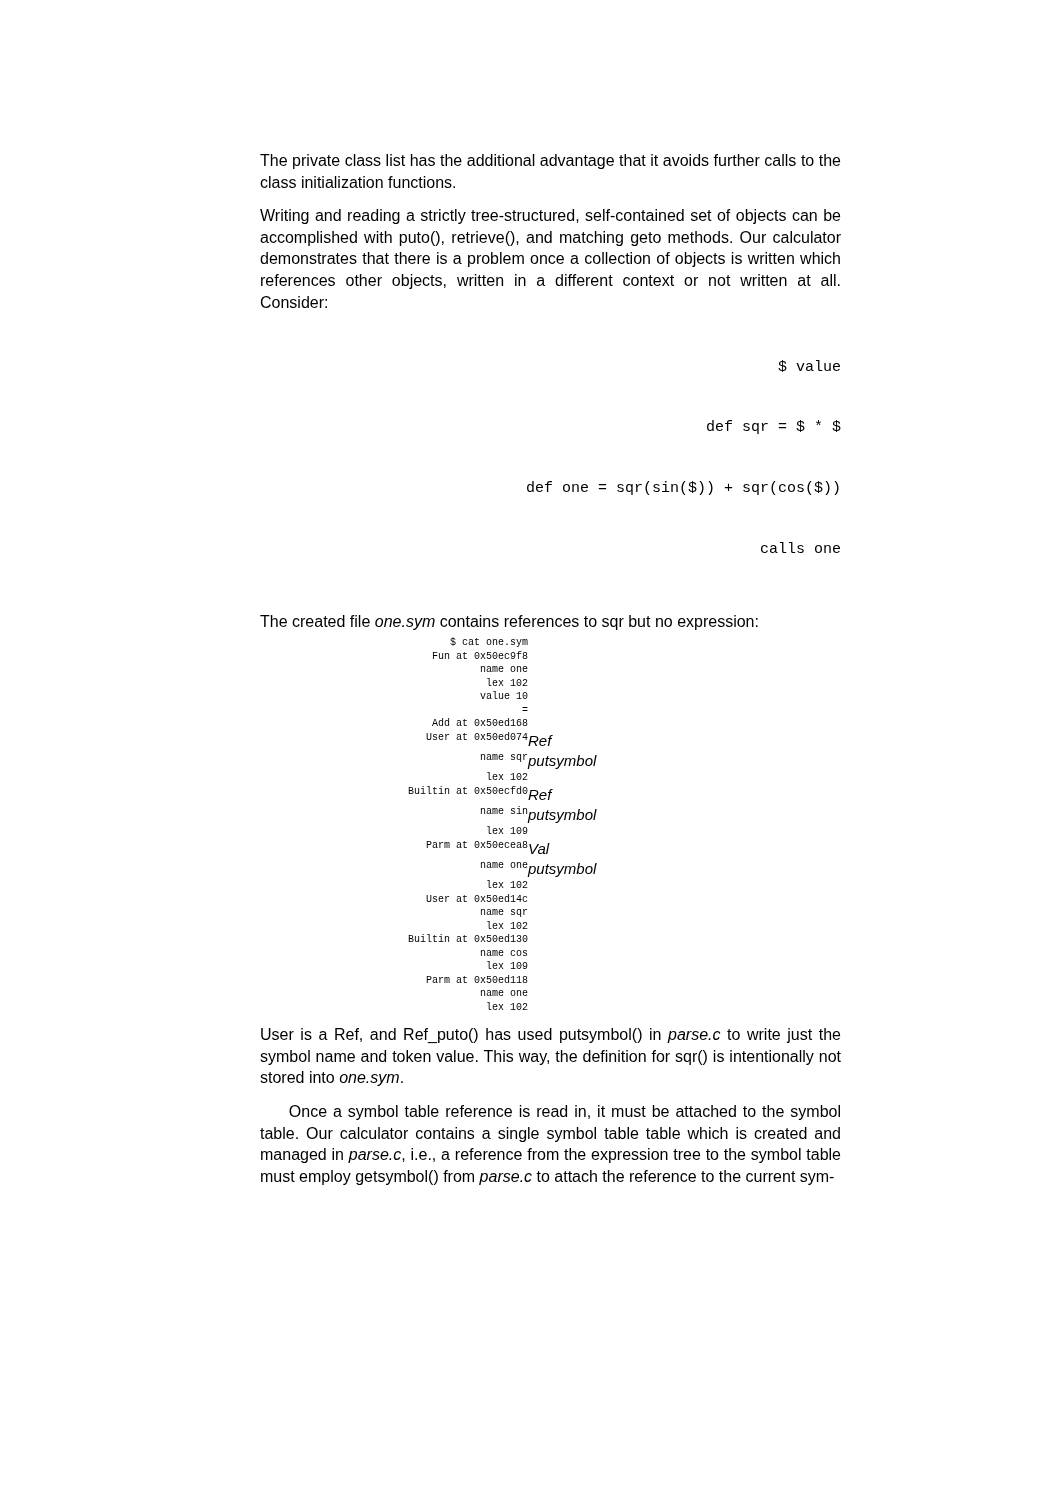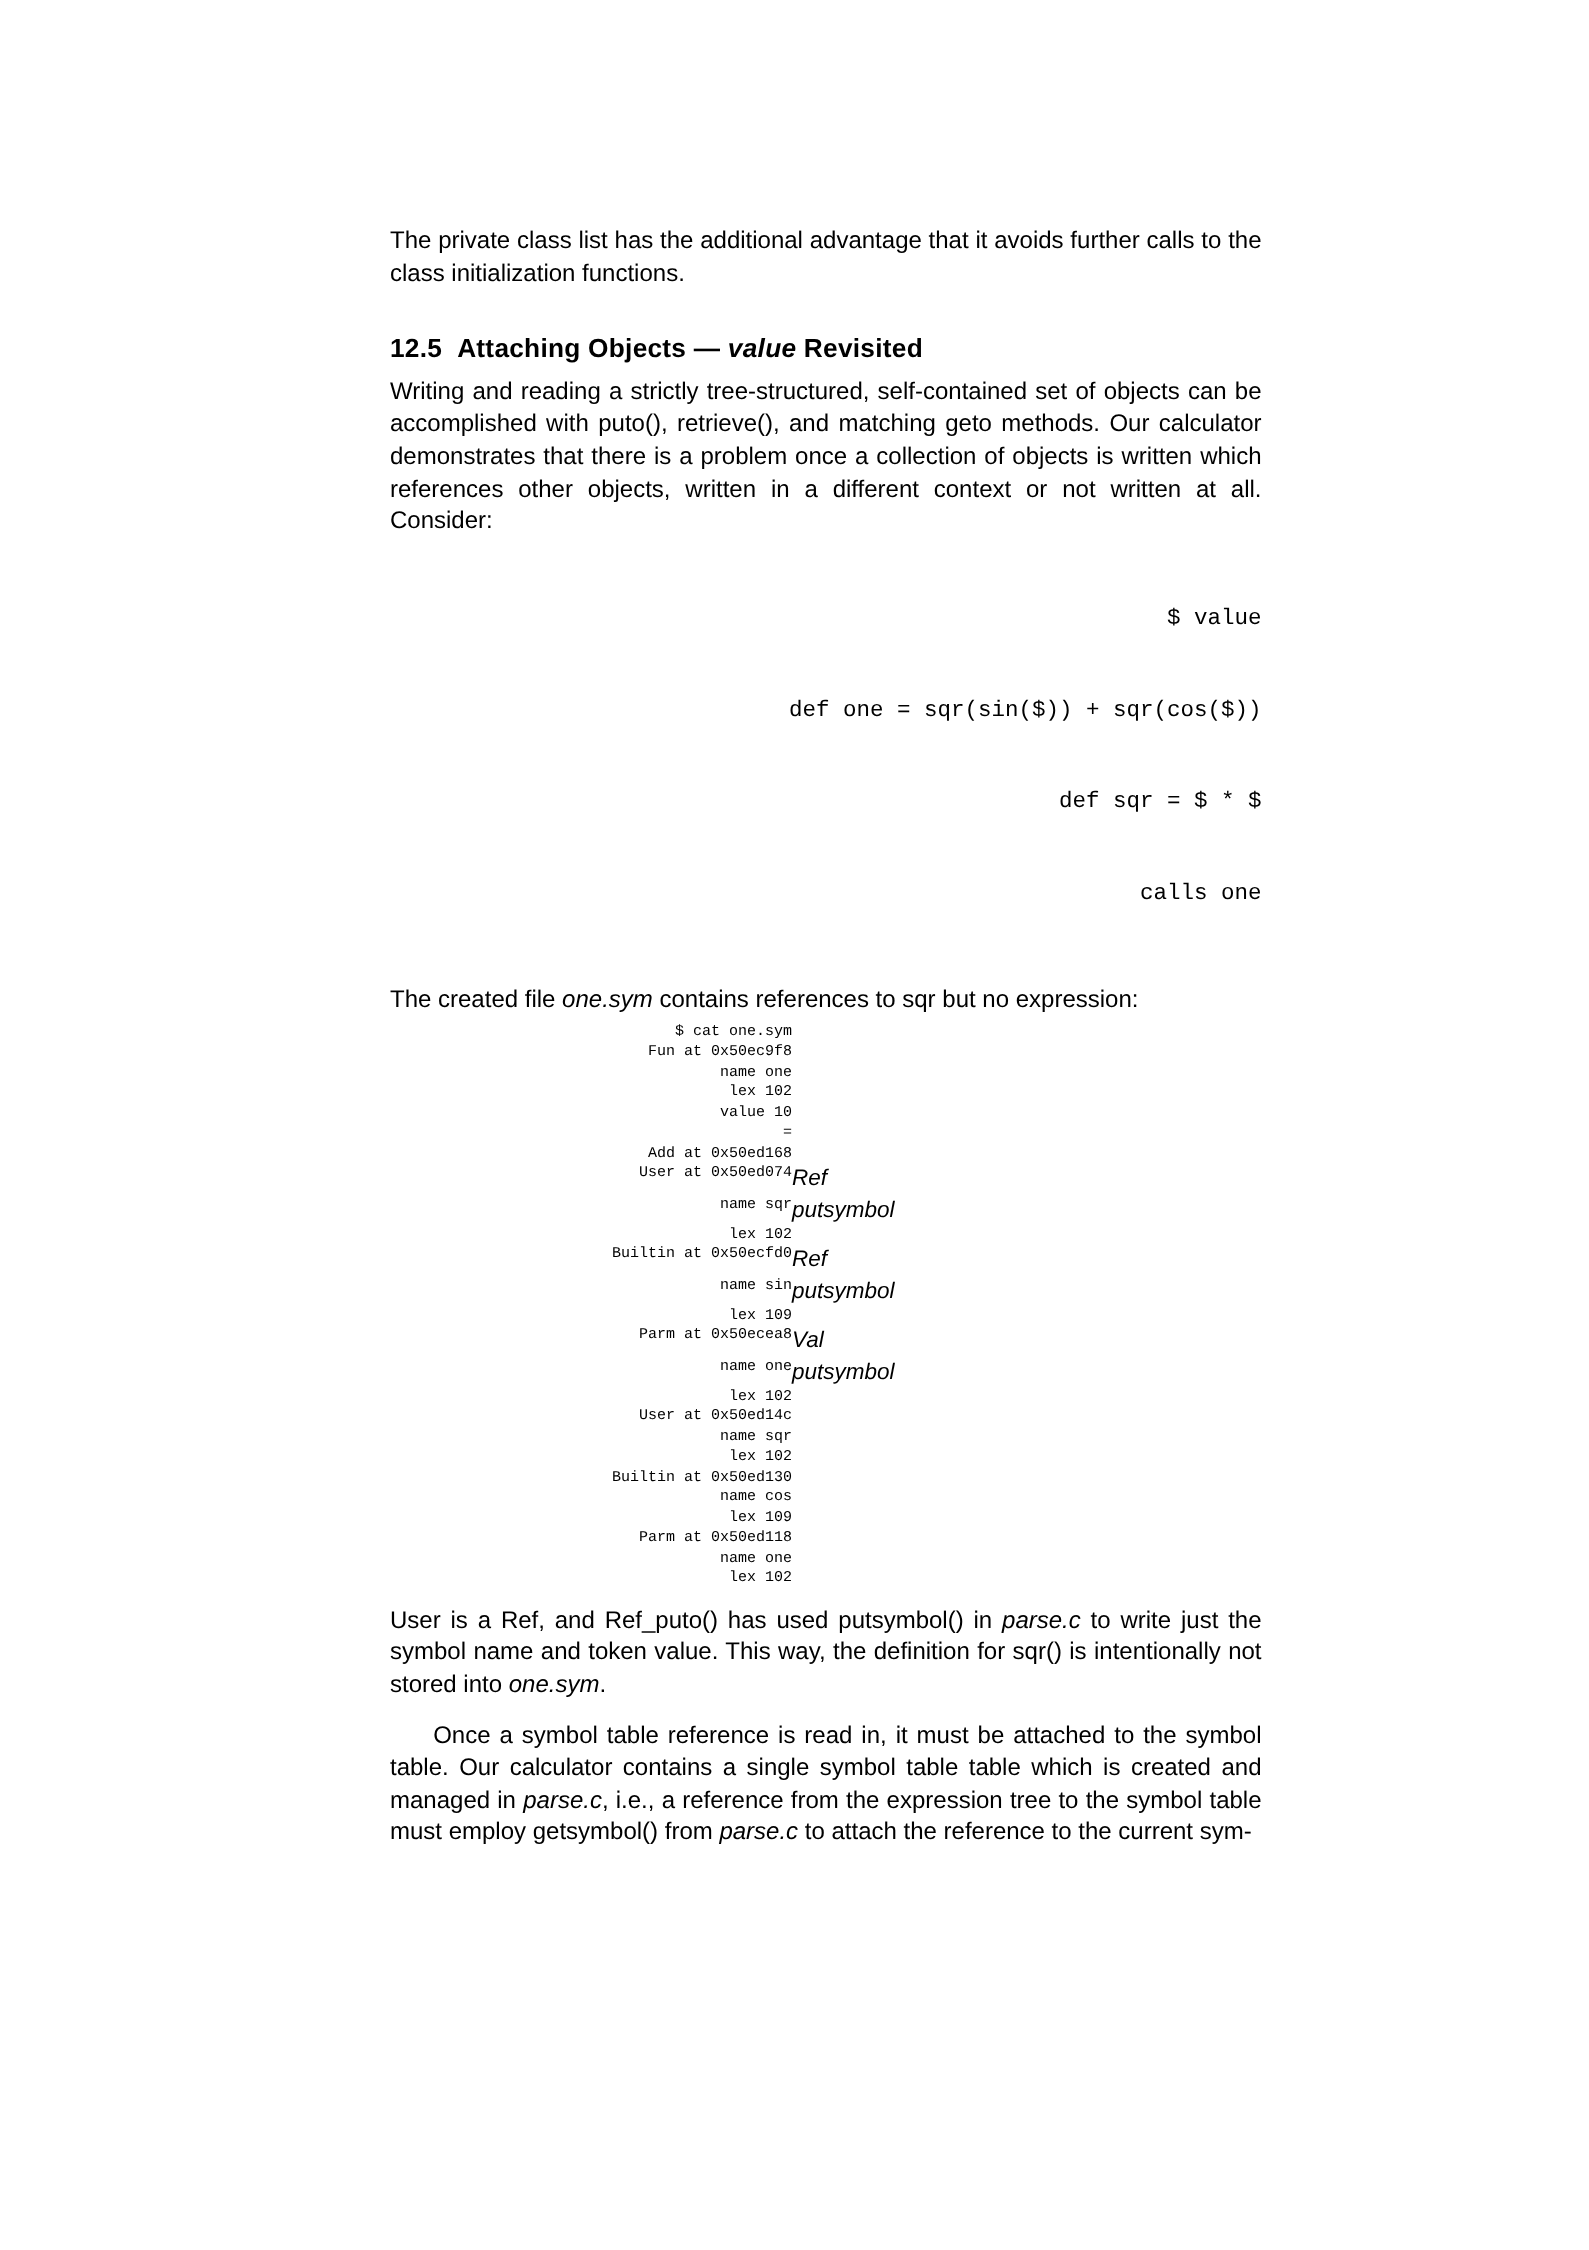--- a/index.html
+++ b/index.html
@@ -63,32 +63,29 @@
       font-size: 15px;
     }
   </style>
 </head>
 <body>
 
 <div class="page">
 
   <p class="para">The private class list has the additional advantage that it avoids further calls to the class initialization functions.</p>
 
-  <div class="section-title">
-    <span class="sec-num">12.5</span><span>Attaching Objects — </span><span class="italic">value</span><span> Revisited</span>
-  </div>
 
   <p class="para no-gap">
     <span>Writing and reading a strictly tree-structured, self-contained set of objects can be accomplished with </span><span class="bold">puto()</span><span>, </span><span class="bold">retrieve()</span><span>, and matching </span><span class="bold">geto</span><span> methods. Our calculator demonstrates that there is a problem once a collection of objects is written which references other objects, written in a different context or not written at all. Consider:</span>
   </p>
 
   <div class="code-block">
     <div>$ value</div>
+    <div>def sqr = $ * $</div>
     <div>def one = sqr(sin($)) + sqr(cos($))</div>
-    <div>def sqr = $ * $</div>
     <div>calls one</div>
   </div>
 
   <p class="para no-gap">
     <span>The created file </span><span class="italic">one.sym</span><span> contains references to </span><span class="bold">sqr</span><span> but no expression:</span>
   </p>
 
   <div class="code-block" id="code2-container"><div class="code-row"><span class="code-col-left">$ cat one.sym</span></div><div class="code-row"><span class="code-col-left">Fun at 0x50ec9f8</span></div><div class="code-row"><span class="code-col-left">    name one</span></div><div class="code-row"><span class="code-col-left">    lex 102</span></div><div class="code-row"><span class="code-col-left">    value 10</span></div><div class="code-row"><span class="code-col-left">=</span></div><div class="code-row"><span class="code-col-left">Add at 0x50ed168</span></div><div class="code-row"><span class="code-col-left">User at 0x50ed074</span><span class="code-col-right">Ref</span></div><div class="code-row"><span class="code-col-left">    name sqr</span><span class="code-col-right">putsymbol</span></div><div class="code-row"><span class="code-col-left">    lex 102</span></div><div class="code-row"><span class="code-col-left">Builtin at 0x50ecfd0</span><span class="code-col-right">Ref</span></div><div class="code-row"><span class="code-col-left">    name sin</span><span class="code-col-right">putsymbol</span></div><div class="code-row"><span class="code-col-left">    lex 109</span></div><div class="code-row"><span class="code-col-left">Parm at 0x50ecea8</span><span class="code-col-right">Val</span></div><div class="code-row"><span class="code-col-left">    name one</span><span class="code-col-right">putsymbol</span></div><div class="code-row"><span class="code-col-left">    lex 102</span></div><div class="code-row"><span class="code-col-left">User at 0x50ed14c</span></div><div class="code-row"><span class="code-col-left">    name sqr</span></div><div class="code-row"><span class="code-col-left">    lex 102</span></div><div class="code-row"><span class="code-col-left">Builtin at 0x50ed130</span></div><div class="code-row"><span class="code-col-left">    name cos</span></div><div class="code-row"><span class="code-col-left">    lex 109</span></div><div class="code-row"><span class="code-col-left">Parm at 0x50ed118</span></div><div class="code-row"><span class="code-col-left">    name one</span></div><div class="code-row"><span class="code-col-left">    lex 102</span></div></div>
 
   <p class="para">

